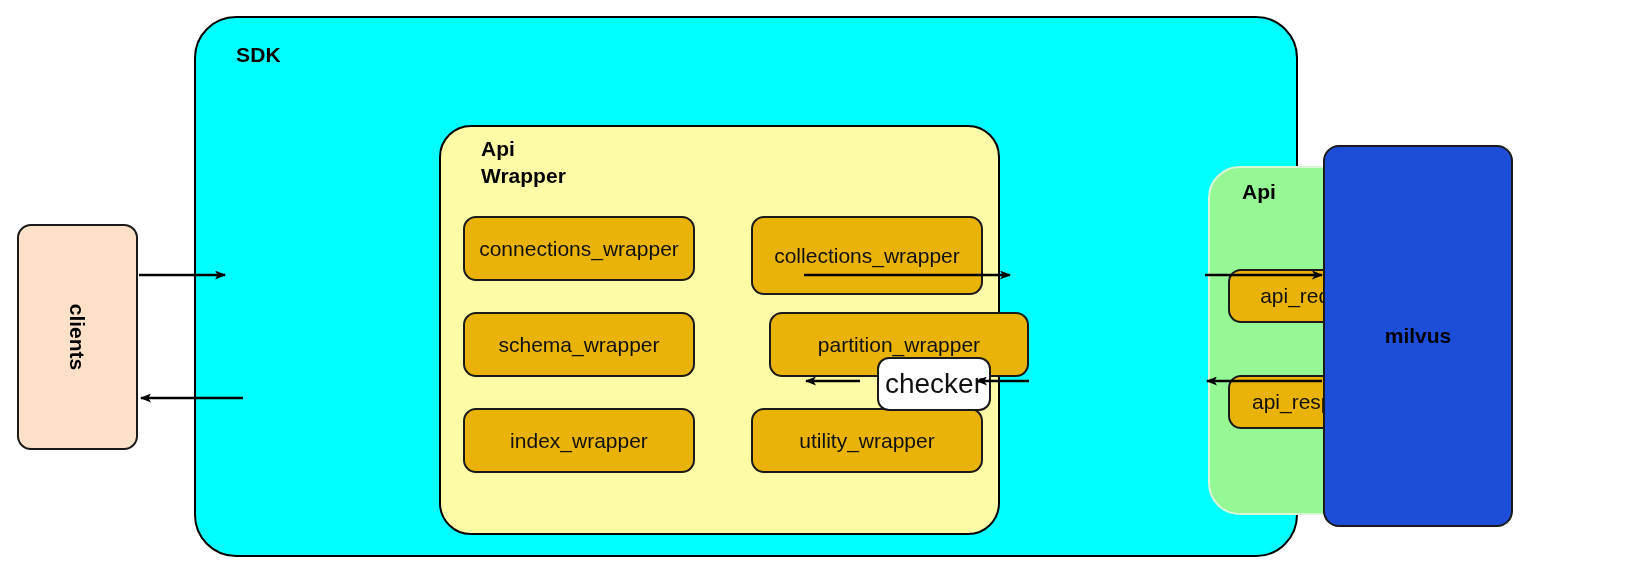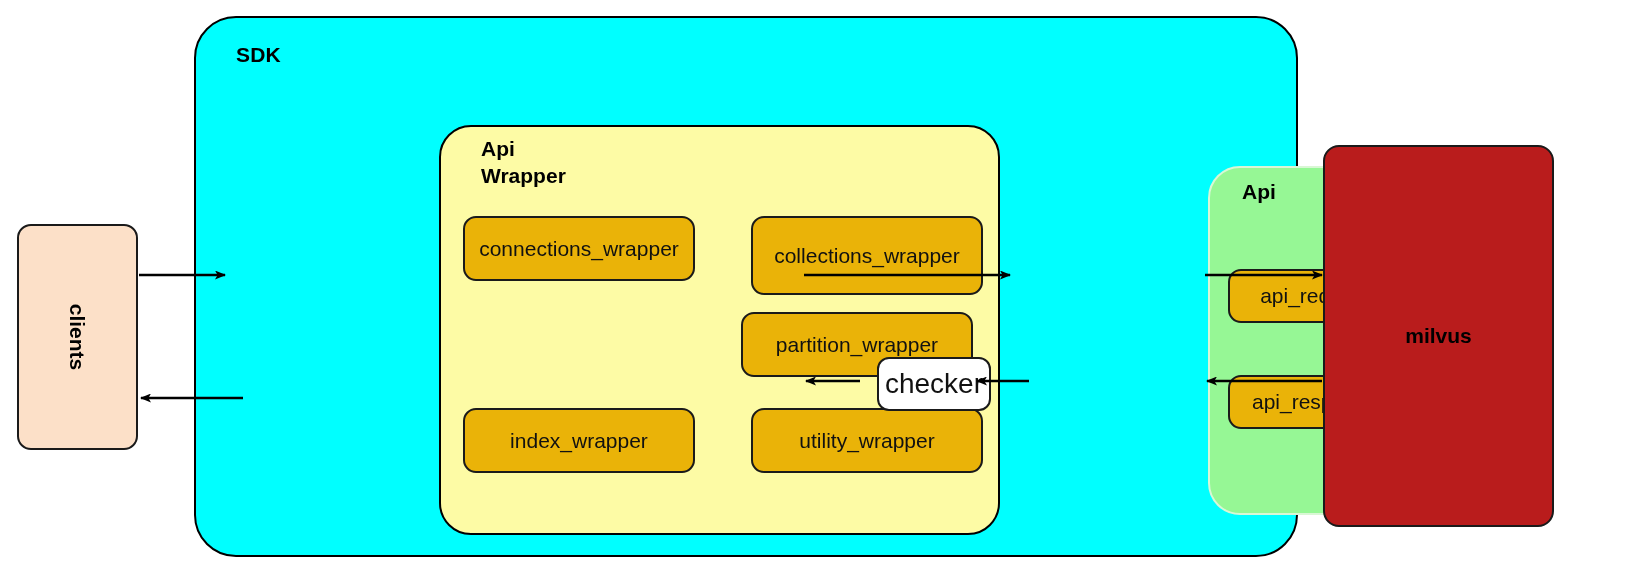--- a/index.html
+++ b/index.html
@@ -121,23 +121,23 @@
     font-weight: bold;
     color: #000000;
     transform: rotate(90deg);
     white-space: nowrap;
   }
 
   
   .milvus-box {
     left: 1323px;
     top: 145px;
-    width: 231px;
+    width: 190px;
     height: 382px;
-    background: #b91c1c;
+    background: #1d4ed8;
     border: 2.5px solid #1a1a1a;
     border-radius: 16px;
     font-size: 21px;
     font-weight: bold;
     color: #000000;
   }
 
   
   .checker-box {
     left: 861px;
@@ -175,21 +175,22 @@
 
     <div class="box apiwrapper-box">
       <div class="apiwrapper-label">
         <div>Api</div>
         <div>Wrapper</div>
       </div>
 
       <div class="box leaf" style="left:22px; top:89px; width:232px; height:65px;">connections_wrapper</div>
       <div class="box leaf" style="left:310px; top:89px; width:232px; height:79px;">collections_wrapper</div>
 
-      <div class="box leaf" style="left:300px; top:185px; width:232px; height:65px;">partition_wrapper</div>
+      <div class="box leaf" style="left:22px; top:185px; width:232px; height:65px;">schema_wrapper</div>
+      <div class="box leaf" style="left:328px; top:185px; width:260px; height:65px;">partition_wrapper</div>
 
       <div class="box leaf" style="left:22px; top:281px; width:232px; height:65px;">index_wrapper</div>
       <div class="box leaf" style="left:310px; top:281px; width:232px; height:65px;">utility_wrapper</div>
     </div>
 
     <div class="box apigateway-box">
       <div class="apigateway-label">
         <div>Api</div>
       </div>
 

